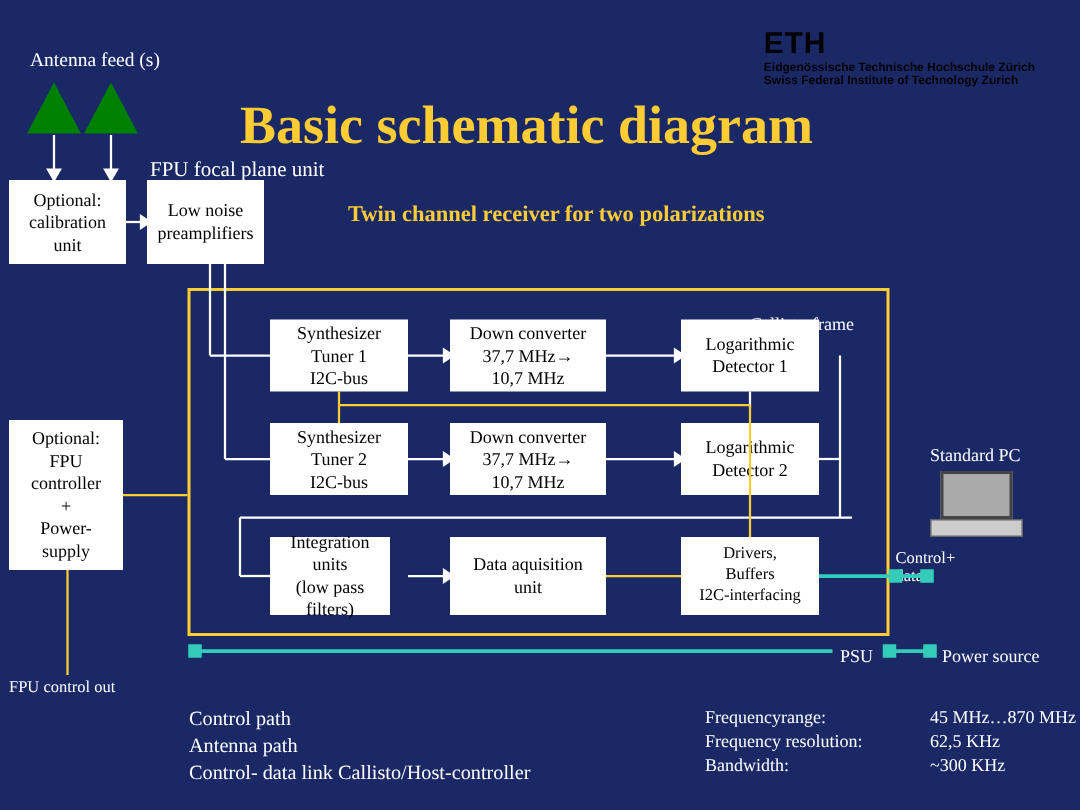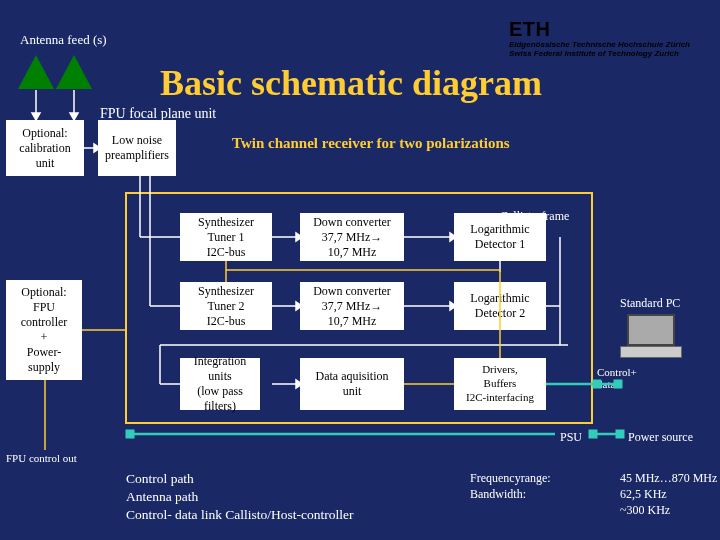--- a/index.html
+++ b/index.html
@@ -18,21 +18,21 @@
     left: 20px; top: 32px;
     font-size: 13px;
   }
   .eth-logo {
     position: absolute;
     right: 30px; top: 18px;
     color: #000;
     font-weight: bold;
   }
   .eth-logo .big { font-size: 20px; font-family: Arial, sans-serif; letter-spacing: 0.5px; }
-  .eth-logo .sub { font-size: 8px; font-family: Arial, sans-serif; line-height: 1.1; font-style: italic; }
+  .eth-logo .sub { font-size: 8px; font-family: Arial, sans-serif; line-height: 1.1; }
   .antenna {
     position: absolute;
     width: 0; height: 0;
     border-left: 18px solid transparent;
     border-right: 18px solid transparent;
     border-bottom: 34px solid #008000;
   }
   .main-title {
     position: absolute;
     left: 160px; top: 62px;
@@ -193,20 +193,21 @@
 <div class="psrc-label">Power source</div>
 
 <div class="fpu-out">FPU control out</div>
 <div class="legend">
   <div>Control path</div>
   <div>Antenna path</div>
   <div>Control- data link Callisto/Host-controller</div>
 </div>
 <div class="spec-labels">
   <div>Frequencyrange:</div>
+  <div>Frequency resolution:</div>
   <div>Bandwidth:</div>
 </div>
 <div class="spec-values">
   <div>45 MHz…870 MHz</div>
   <div>62,5 KHz</div>
   <div>~300 KHz</div>
 </div>
 
 <svg class="wires">
 

